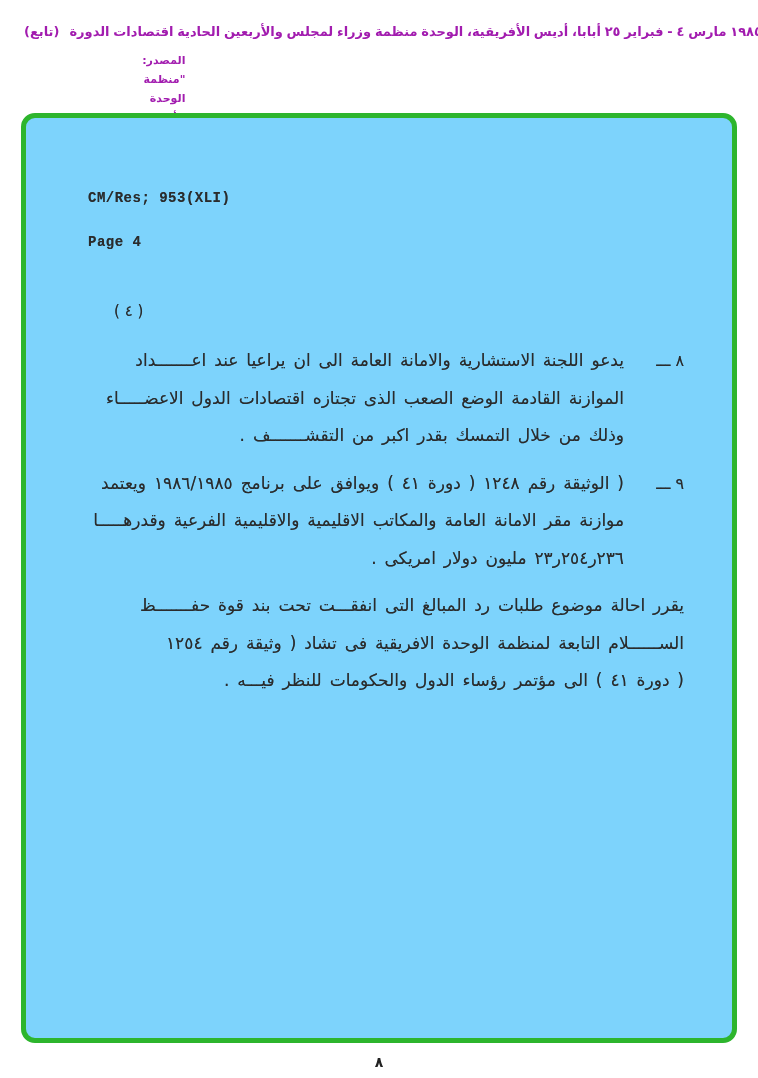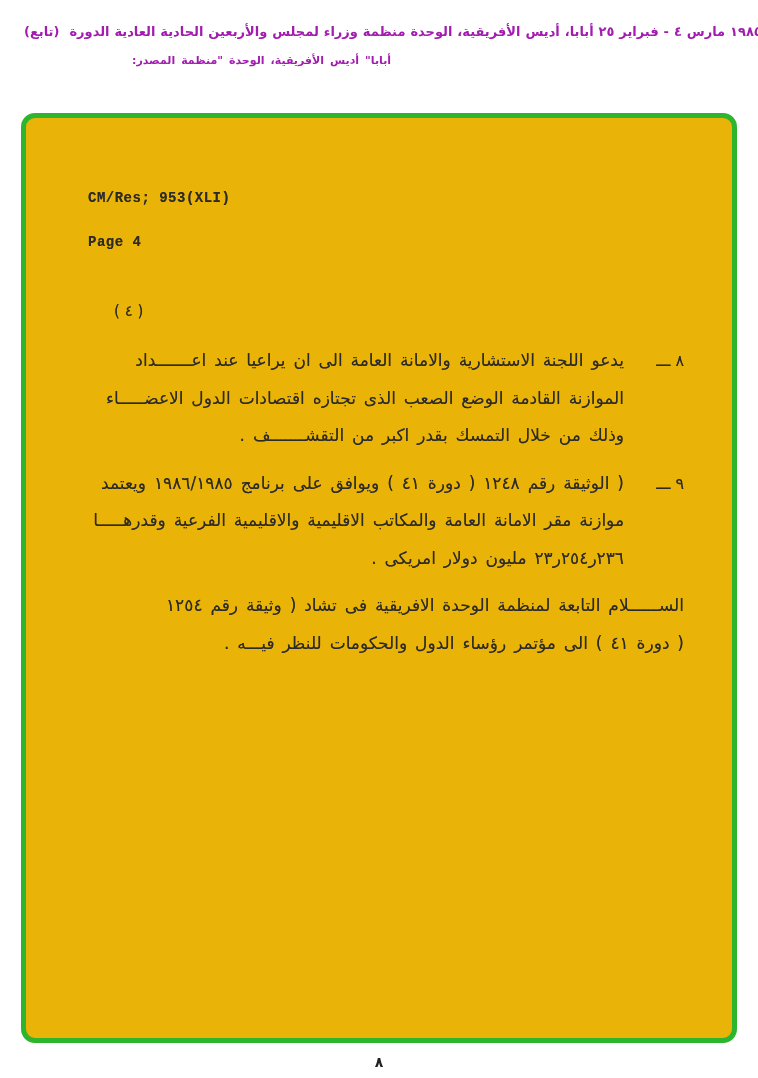--- a/index.html
+++ b/index.html
@@ -19,29 +19,29 @@
     font-weight: 700; font-size: 13px; white-space: nowrap;
   }
   .continued { direction: rtl; flex: 0 0 auto; }
   .session-title {
     display: flex; direction: ltr; flex: 1 1 auto;
     justify-content: space-between; margin-left: 10px;
   }
   .source-line {
     position: absolute; top: 30px; left: 108px;
     display: flex; direction: ltr; gap: 6px;
-    font-weight: 700; font-size: 11px;
+    font-weight: 700; font-size: 11px; flex-direction: column;
   }
 
   
   .scan-frame {
     position: absolute; top: 113px; left: 21px;
     width: 716px; height: 930px;
     border: 5px solid #2db52d; border-radius: 14px;
-    background: #eab308;
+    background: #7dd3fc;
   }
   .scanned-page { position: absolute; inset: 0; overflow: hidden; color: #2b2b2b; }
 
   .doc-ref, .page-label {
     position: absolute; left: 62px;
     font-family: "Liberation Mono", monospace;
     font-weight: 700; font-size: 14px; letter-spacing: 0.5px;
     text-shadow: 0 0 0.5px rgba(0,0,0,0.45);
   }
   .doc-ref   { top: 72px; }
@@ -76,21 +76,21 @@
   }
 </style>
 </head>
 <body>
 
 <div class="catalog-header">
   <div class="header-title-row">
     <span class="continued">(تابع)</span>
     <span class="session-title">
         <span dir="auto">الدورة</span>
-        <span dir="auto">العادية</span>
+        <span dir="auto">اقتصادات</span>
         <span dir="auto">الحادية</span>
         <span dir="auto">والأربعين</span>
         <span dir="auto">لمجلس</span>
         <span dir="auto">وزراء</span>
         <span dir="auto">منظمة</span>
         <span dir="auto">الوحدة</span>
         <span dir="auto">الأفريقية،</span>
         <span dir="auto">أديس</span>
         <span dir="auto">أبابا،</span>
         <span dir="auto">٢٥</span>
@@ -133,20 +133,21 @@
         <div class="para-num">٩ ـــ</div>
         <div class="para-lines">
           <div class="para-line">( الوثيقة رقم ١٢٤٨ ( دورة ٤١ ) ويوافق على برنامج ١٩٨٦/١٩٨٥ ويعتمد</div>
           <div class="para-line">موازنة مقر الامانة العامة والمكاتب الاقليمية والاقليمية الفرعية وقدرهـــــا</div>
           <div class="para-line">٢٣٦ر٢٥٤ر٢٣ مليون دولار امريكى .</div>
         </div>
       </div>
 
       <div class="para">
         <div class="para-lines">
+          <div class="para-line">يقرر احالة موضوع طلبات رد المبالغ التى انفقـــت تحت بند قوة حفـــــــظ</div>
           <div class="para-line">الســــــلام التابعة لمنظمة الوحدة الافريقية فى تشاد ( وثيقة رقم ١٢٥٤</div>
           <div class="para-line">( دورة ٤١ ) الى مؤتمر رؤساء الدول والحكومات للنظر فيـــه .</div>
         </div>
       </div>
 
     </div>
   </div>
 </div>
 
 <div class="page-footer">٨</div>

